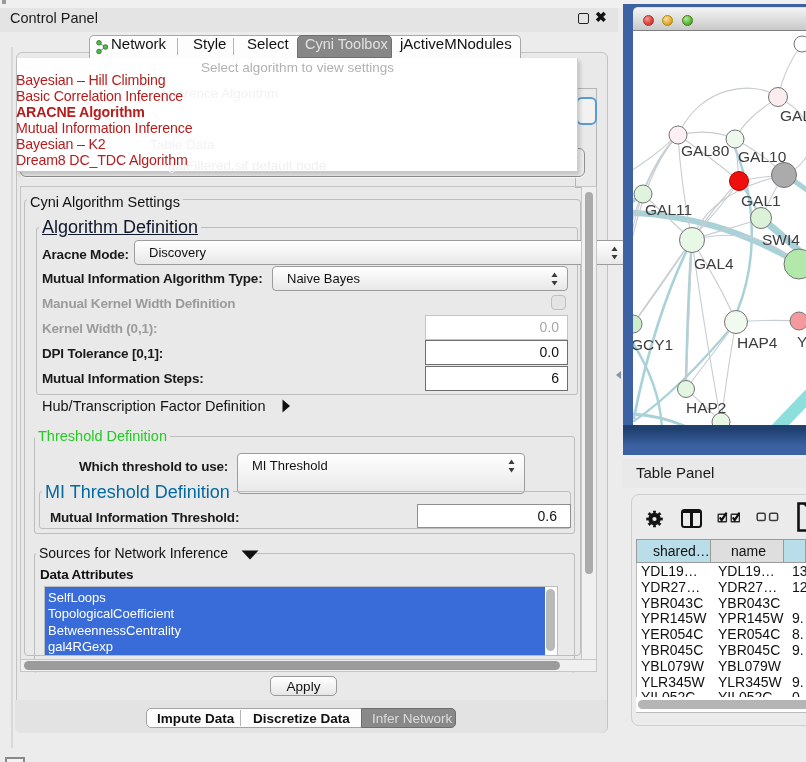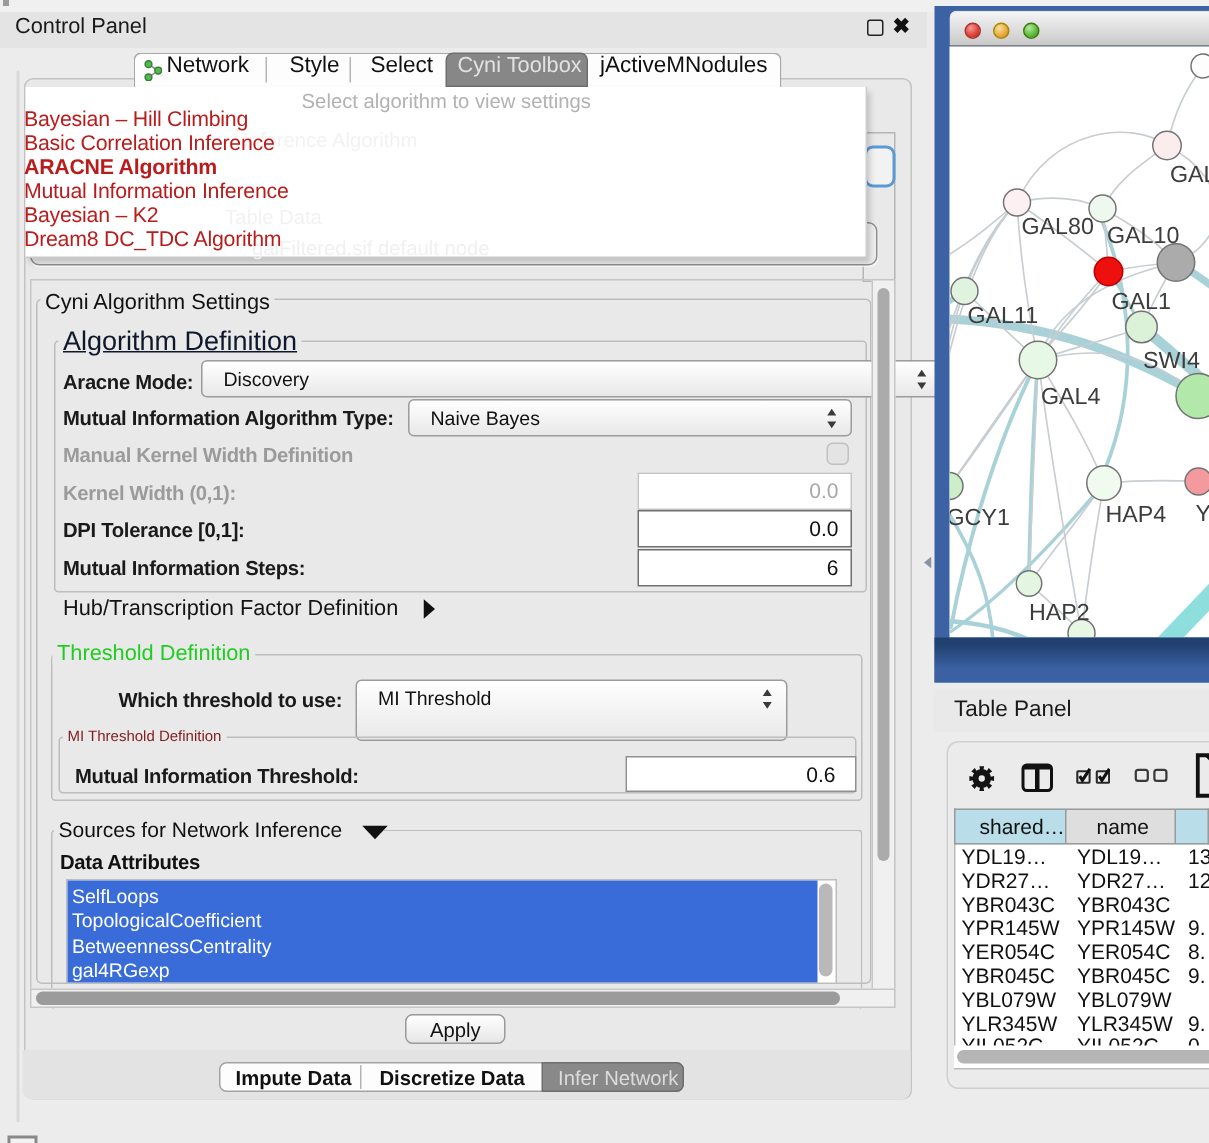--- a/index.html
+++ b/index.html
@@ -107,21 +107,21 @@
     <div class="lbl" style="left:79px;top:459px;">Which threshold to use:</div>
     <div class="combo" style="left:237px;top:453px;width:288px;height:41px;">
       <span class="ctext">MI Threshold</span>
       <svg class="spin" viewBox="0 0 7 14">
           <path d="M3.5 0.5 L6.5 5 H0.5 Z" fill="#3a3a3a"></path>
           <path d="M3.5 13.5 L6.5 9 H0.5 Z" fill="#3a3a3a"></path>
         </svg>
     </div>
 
     <div class="abs etched" style="left:39px;top:491px;width:532px;height:38px;"></div>
-    <div class="gtitle" style="left:42px;top:485px;font-size:10px;color:#7f1d1d;">MI Threshold Definition</div>
+    <div class="gtitle" style="left:42px;top:485px;font-size:18px;color:#0369a1;">MI Threshold Definition</div>
     <div class="lbl" style="left:50px;top:510px;">Mutual Information Threshold:</div>
     <div class="tin" style="left:417px;top:504px;width:154px;height:24px;border-color:#8f8f8f;padding:3px 13px 0 0;">0.6</div>
 
     <div class="abs etched" style="left:34px;top:553px;width:541px;height:120px;border-bottom:none;"></div>
     <div class="gtitle" style="left:36px;top:546px;font-size:14px;color:#111;padding-right:28px;">Sources for Network Inference</div>
     <svg class="abs" style="left:241px;top:550px;" width="18" height="10" viewBox="0 0 18 10">
         <path d="M0.5 0.5 L17.5 0.5 L9 9.5 Z" fill="#111"></path>
       </svg>
     <div class="abs" style="left:40px;top:567px;font-size:13.5px;font-weight:bold;color:#111;letter-spacing:-0.2px;">Data Attributes</div>
 

